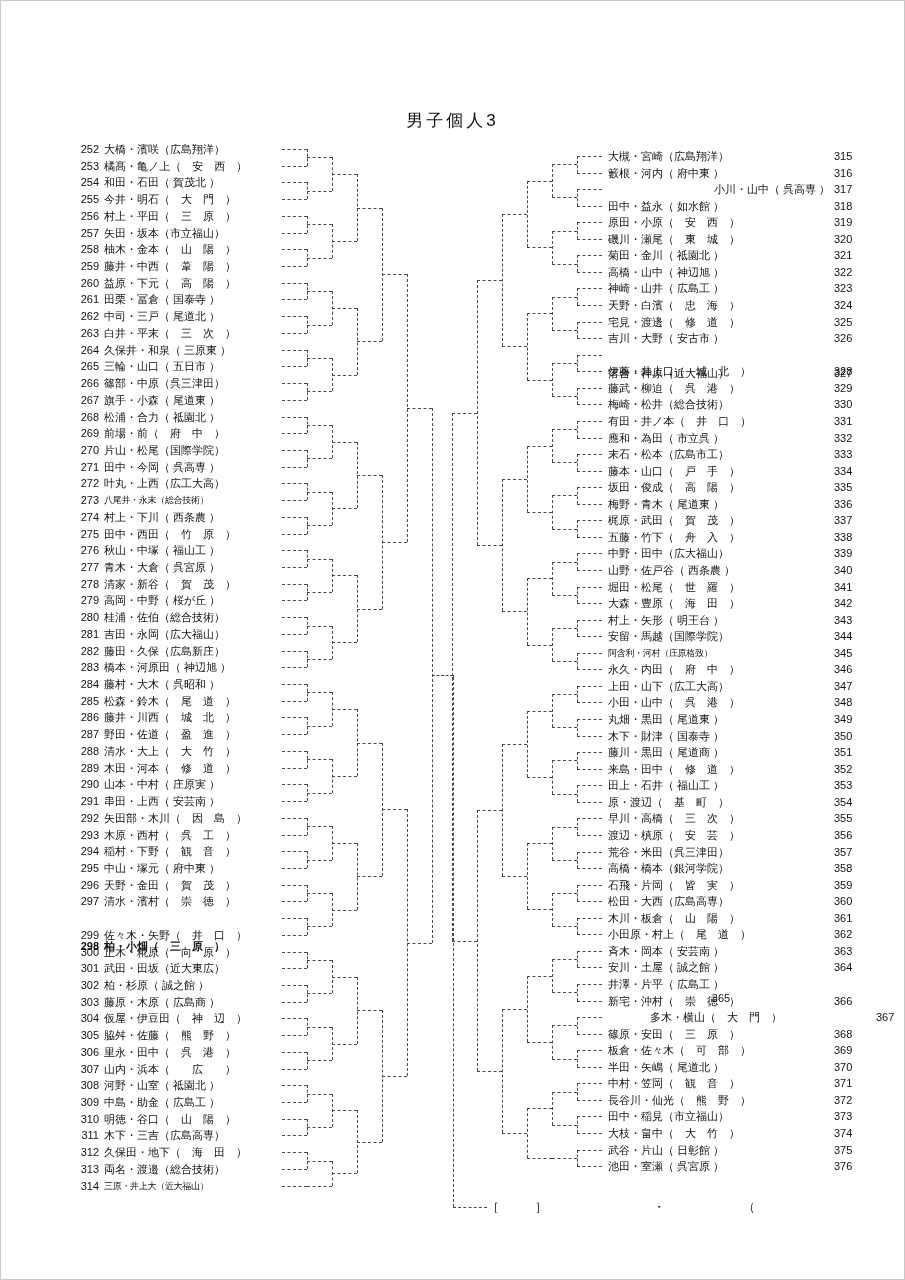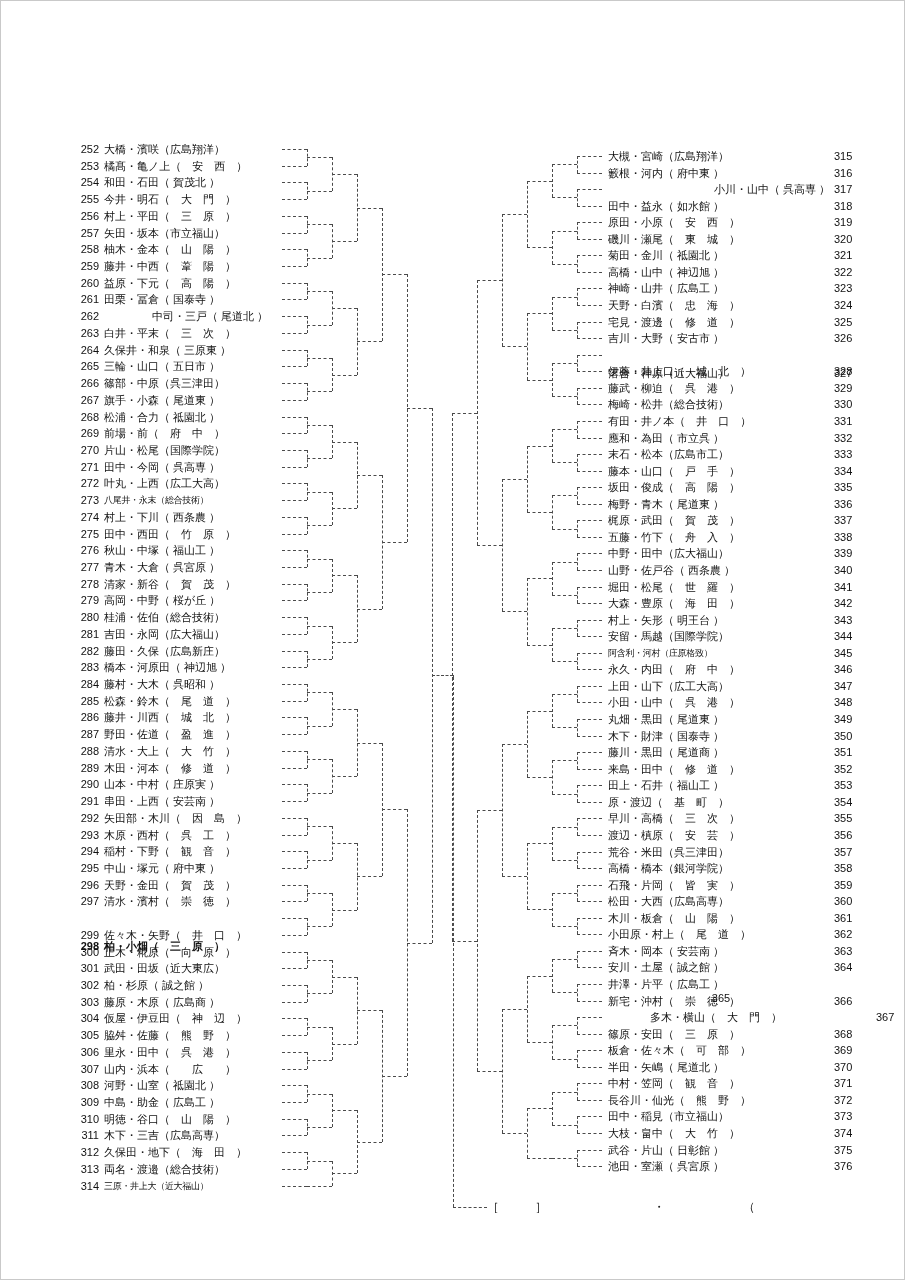--- a/index.html
+++ b/index.html
@@ -22,20 +22,21 @@
   .label{font-size:11px;color:#111;}
   .label.small{font-size:9px;letter-spacing:-0.3px;}
   .hl{position:absolute;height:0;border-top:1px dashed #4a4a4a;}
   .vl{position:absolute;width:0;border-left:1px dashed #4a4a4a;}
   .footer-part{position:absolute;font-size:12px;color:#222;}
 </style>
 </head>
 <body>
 
 <div class="page">
+  <div class="title">男子個人3</div>
 
   <div id="bracket-layer">
       <div class="row left" style="top: 141px;">
         <span class="num">252</span>
         <span class="label">大橋・濱咲（広島翔洋）</span>
       </div>
       <div class="row left" style="top: 157.72px;">
         <span class="num">253</span>
         <span class="label">橘髙・亀ノ上（　安　西　）</span>
       </div>
@@ -64,21 +65,21 @@
         <span class="label">藤井・中西（　葦　陽　）</span>
       </div>
       <div class="row left" style="top: 274.76px;">
         <span class="num">260</span>
         <span class="label">益原・下元（　高　陽　）</span>
       </div>
       <div class="row left" style="top: 291.48px;">
         <span class="num">261</span>
         <span class="label">田栗・冨倉（ 国泰寺 ）</span>
       </div>
-      <div class="row left" style="top: 308.2px; gap: 48px;">
+      <div class="row left" style="top: 308.2px;">
         <span class="num">262</span>
         <span class="label">中司・三戸（ 尾道北 ）</span>
       </div>
       <div class="row left" style="top: 324.92px;">
         <span class="num">263</span>
         <span class="label">白井・平末（　三　次　）</span>
       </div>
       <div class="row left" style="top: 341.64px;">
         <span class="num">264</span>
         <span class="label">久保井・和泉（ 三原東 ）</span>

